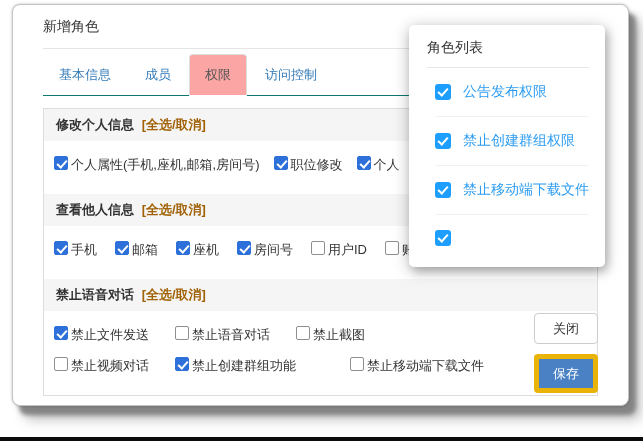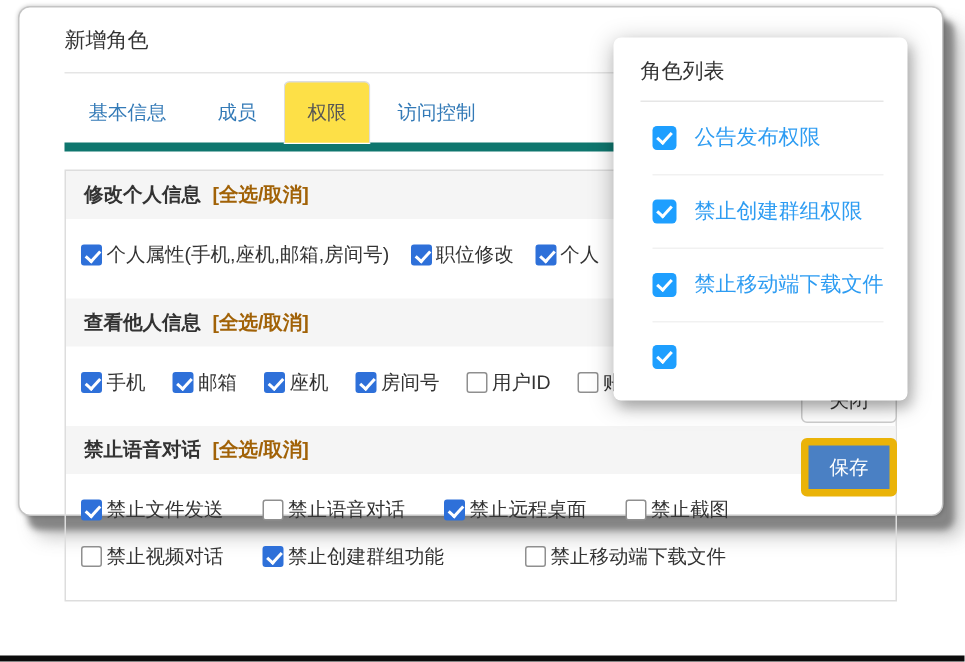--- a/index.html
+++ b/index.html
@@ -5,52 +5,52 @@
   * { box-sizing: border-box; }
   html,body { margin:0; padding:0; }
   body {
     width:643px; height:441px; position:relative; overflow:hidden;
     background:#ffffff;
     font-family:"Liberation Sans","DejaVu Sans",sans-serif;
   }
 
   
   .dialog {
-    position:absolute; left:12px; top:4px; width:617px; height:340px;
+    position:absolute; left:12px; top:4px; width:617px; height:402px;
     background:#fff; border:1px solid #c4c4c4; border-radius:8px;
     padding:0 30px;
     box-shadow: 0 0 3px rgba(0,0,0,.25),
                 7px 9px 4px rgba(125,125,125,.9),
                 12px 14px 12px rgba(125,125,125,.45);
   }
   .dlg-header { padding-top:13px; padding-bottom:12px; border-bottom:1px solid #e5e5e5; }
   .dlg-title { font-size:14px; color:#333; }
 
   
-  .tabs { display:flex; align-items:flex-end; margin-top:5px; border-bottom:6px solid #0f766e; }
+  .tabs { display:flex; align-items:flex-end; margin-top:5px; border-bottom:1px solid #0f766e; }
   .tab {
     font-size:13px; color:#337ab7; padding:11px 15px; margin-right:2px;
     margin-bottom:-1px; border:1px solid transparent; cursor:pointer; white-space:nowrap;
   }
   .tab.active {
-    color:#555; background:#fde047; border:1px solid #ddd; border-bottom-color:#fff;
+    color:#555; background:#fca5a5; border:1px solid #ddd; border-bottom-color:#fff;
     border-radius:4px 4px 0 0;
   }
 
   
   .content { margin-top:12px; border:1px solid #ddd; }
   .sec-header {
     background:#f5f5f5; padding:7px 12px; font-size:13px; font-weight:bold; color:#333;
   }
   .sec-header .select-all { color:#a16207; margin-left:4px; cursor:pointer; text-decoration:none; font-weight:bold; }
   .sec-body { padding:15px 10px 20px; font-size:13px; color:#333; }
   .sec-row { display:flex; align-items:center; }
   .sec-row + .sec-row { margin-top:13px; }
 
-  .cb { display:inline-flex; align-items:center; cursor:pointer; white-space:nowrap; }
+  .cb { display:inline-flex; cursor:pointer; white-space:nowrap; }
   .m14 .cb { margin-right:14px; }
   .m18 .cb { margin-right:18px; }
   .m26 .cb { margin-right:26px; }
   .box {
     width:14px; height:14px; flex:none; position:relative; margin-right:3px;
     background:#fff; border:1px solid #8f8f8f; border-radius:2px;
   }
   .box.checked { background:#2e70d9; border-color:#2e70d9; }
   .box.checked::after {
     content:""; position:absolute; left:4px; top:1px; width:4px; height:8px;
@@ -178,24 +178,20 @@
         <div class="sec-row">
           <label class="cb">
             <span class="box checked"></span>
             <span>禁止文件发送</span>
           </label>
           <label class="cb">
             <span class="box"></span>
             <span>禁止语音对话</span>
           </label>
           <label class="cb">
-            <span class="box checked"></span>
-            <span>禁止远程桌面</span>
-          </label>
-          <label class="cb">
             <span class="box"></span>
             <span>禁止截图</span>
           </label>
         </div>
         <div class="sec-row">
           <label class="cb">
             <span class="box"></span>
             <span>禁止视频对话</span>
           </label>
           <label class="cb">

